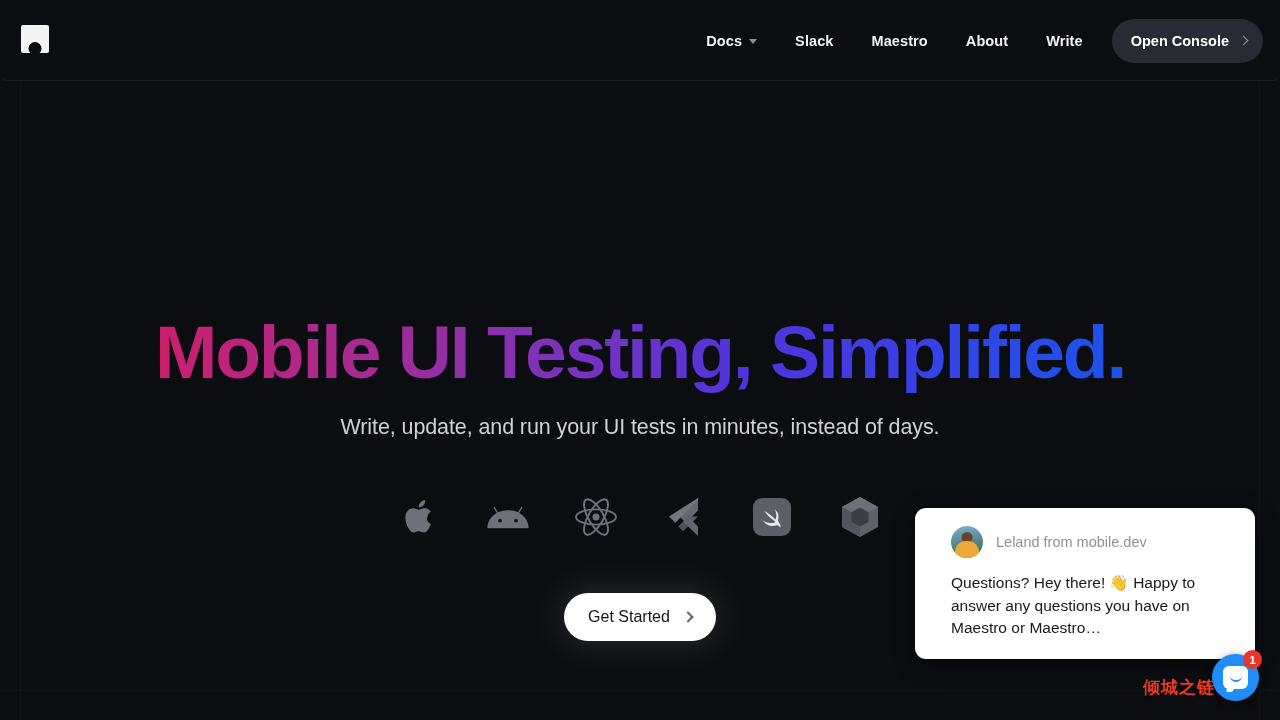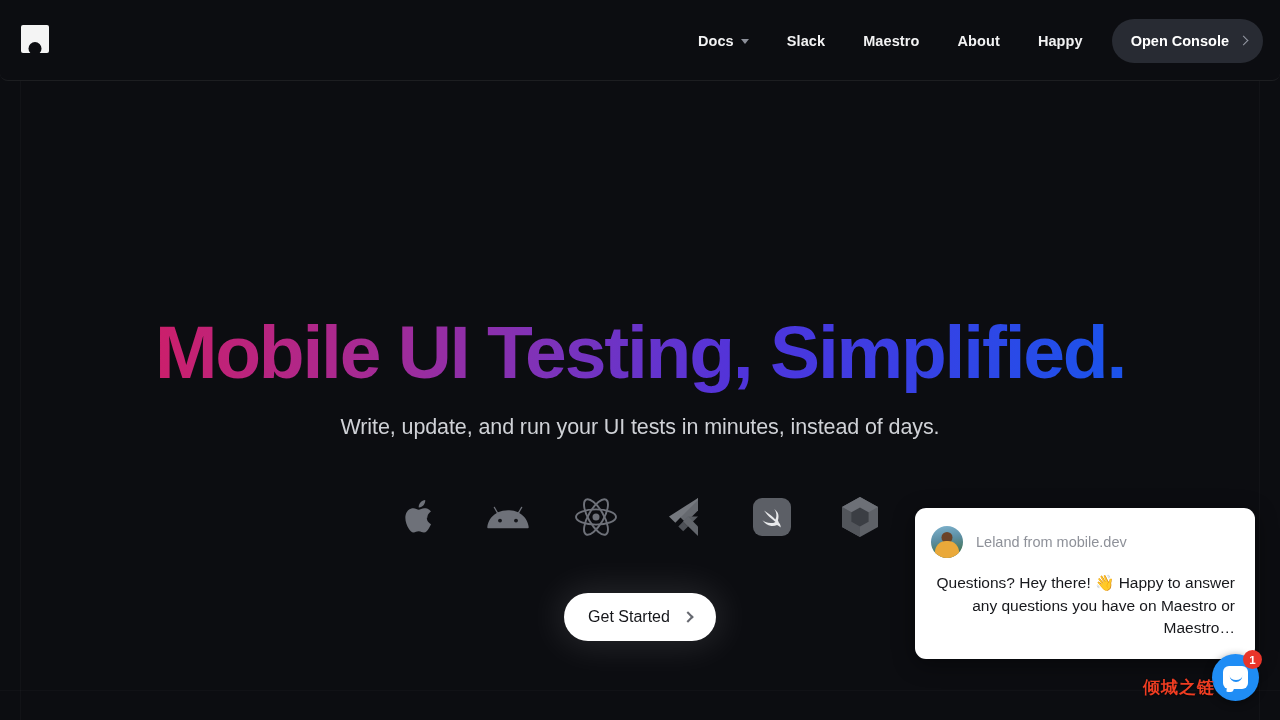--- a/index.html
+++ b/index.html
@@ -93,23 +93,22 @@
     background:#fff; color:#15161a; border-radius:30px;
     height:48px; padding:0 24px; display:flex; align-items:center; gap:14px;
     font-size:16px; font-weight:400; cursor:pointer;
     box-shadow:0 0 34px 6px rgba(255,255,255,0.10);
   }
   .cta .chev { color:#4b4e57; width:8px; height:8px; border-width:2px; }
 
   
   .chat-card {
     position:absolute; left:915px; top:508px; width:340px;
-    background:#fff; border-radius:11px; padding:18px 20px 19px 16px;
+    background:#fff; border-radius:11px; padding:18px 20px 19px 36px;
     box-shadow:0 5px 22px rgba(0,0,0,0.45);
-    text-align:right;
   }
   .chat-head { display:flex; align-items:center; gap:13px; margin-bottom:14px; }
   .avatar {
     width:32px; height:32px; border-radius:50%; overflow:hidden;
     flex:0 0 32px; position:relative;
     background:linear-gradient(170deg,#7fb4cf 0%,#5d8fa5 40%,#4a7a62 75%,#3d6a52 100%);
   }
   .avatar .head {
     position:absolute; width:11px; height:11px; border-radius:50%;
     background:#6b4328; left:50%; top:6px; transform:translateX(-50%);
@@ -186,21 +185,21 @@
 
       <a class="nav-link">
         <span>Maestro</span>
       </a>
 
       <a class="nav-link">
         <span>About</span>
       </a>
 
       <a class="nav-link">
-        <span>Happy</span>
+        <span>Write</span>
       </a>
 
       <div class="console-btn">
         <span>Open Console</span>
         <span class="chev"></span>
       </div>
 
     </nav>
   </header>
 

